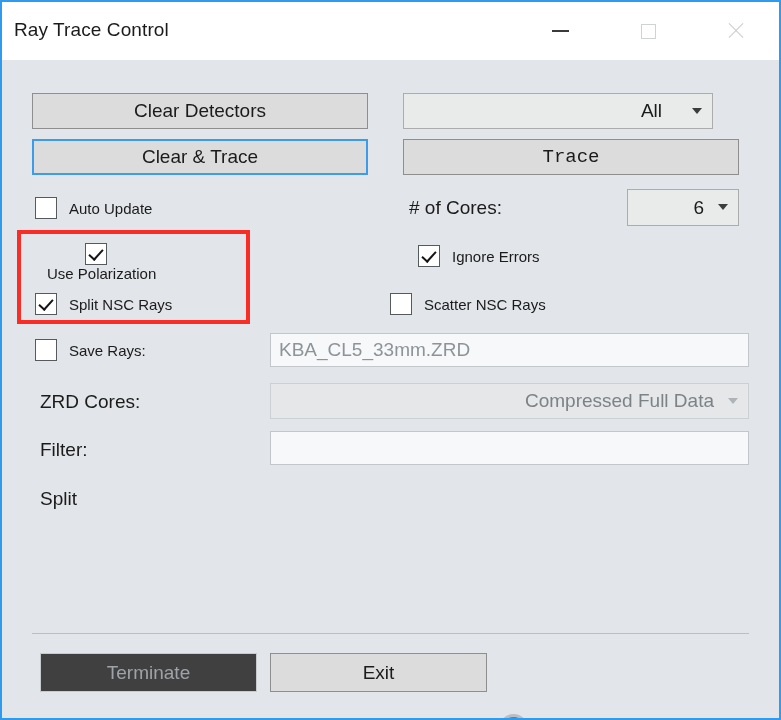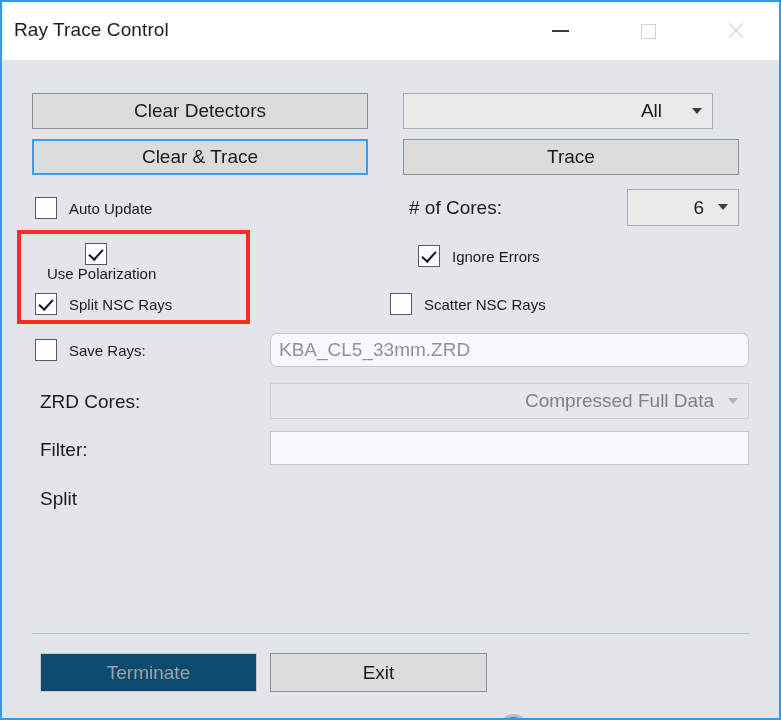--- a/index.html
+++ b/index.html
@@ -104,21 +104,21 @@
     align-items: center;
     justify-content: center;
     text-align: center;
     white-space: nowrap;
     cursor: default;
   }
   .btn.focused {
     border: 2px solid #3e9bea;
   }
   .btn.disabled {
-    background: #0c4a6e;
+    background: #404040;
     border: 1px solid #c7cacd;
     color: #9da3a8;
   }
 
   
   .combo {
     position: absolute;
     box-sizing: border-box;
     background: #e9eaea;
     border: 1px solid #acacac;
@@ -278,21 +278,21 @@
 
     <div class="btn" style="left:30px; top:33px; width:336px; height:36px;">Clear Detectors</div>
 
     <div class="btn focused" style="left:30px; top:79px; width:336px; height:36px;">Clear &amp; Trace</div>
 
     <div class="combo" style="left:401px; top:33px; width:310px; height:36px;gap:16px;">
       <span class="val">All</span>
       <span class="chev"></span>
     </div>
 
-    <div class="btn" style="left:401px; top:79px; width:336px; height:36px;">Trace</div>
+    <div class="btn" style="left:401px; top:79px; width:336px; height:36px;font-family:Liberation Mono, monospace;">Trace</div>
 
     <div class="cbrow" style="left:33px; top:135px;">
       <span class="cbox"></span>
       <span class="cblabel">Auto Update</span>
     </div>
 
     <div class="cbrow" style="left:33px; top:183px;flex-direction:column;">
       <span class="cbox checked"></span>
       <span class="cblabel">Use Polarization</span>
     </div>
@@ -319,21 +319,21 @@
     <div class="cbrow" style="left:388px; top:231px;">
       <span class="cbox"></span>
       <span class="cblabel">Scatter NSC Rays</span>
     </div>
 
     <div class="cbrow" style="left:33px; top:277px;">
       <span class="cbox"></span>
       <span class="cblabel">Save Rays:</span>
     </div>
 
-    <div class="input" style="left:268px; top:273px; width:479px; height:34px;border-radius:7px;">KBA_CL5_33mm.ZRD</div>
+    <div class="input" style="left:268px; top:273px; width:479px; height:34px;">KBA_CL5_33mm.ZRD</div>
 
     <div class="label" style="left:38px; top:331px;">ZRD Cores:</div>
 
     <div class="combo disabled" style="left:268px; top:323px; width:479px; height:36px;">
       <span class="val">Compressed Full Data</span>
       <span class="chev"></span>
     </div>
 
     <div class="label" style="left:38px; top:379px;">Filter:</div>
 

